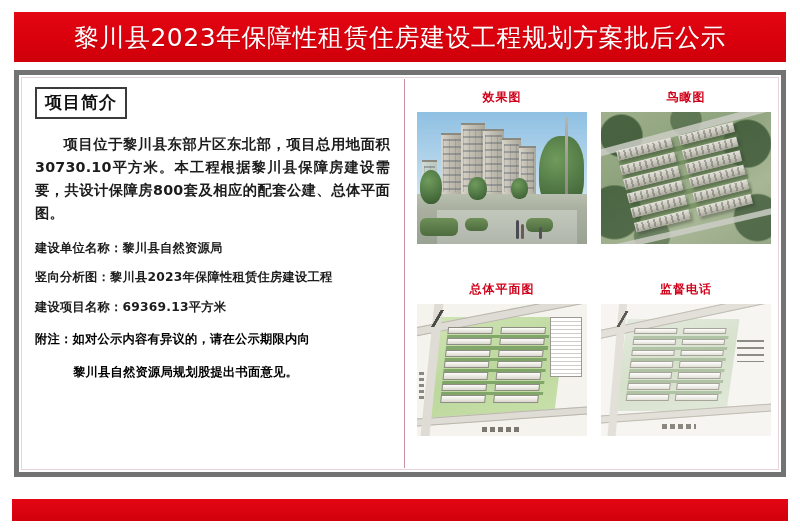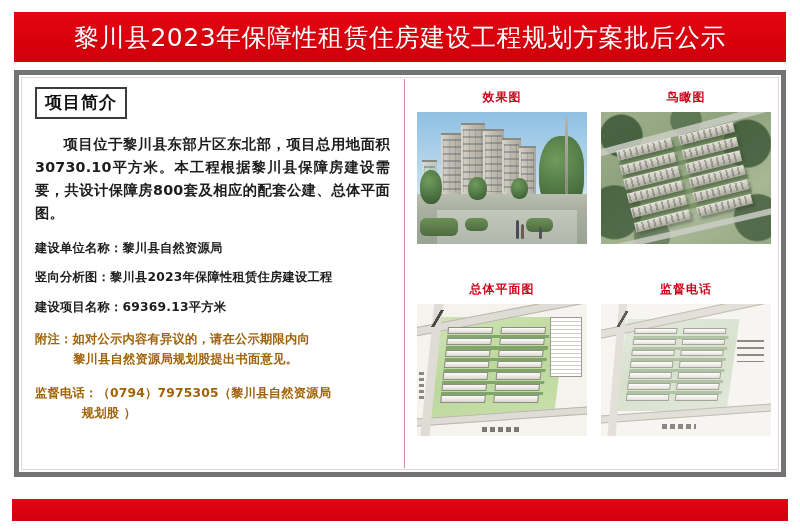--- a/index.html
+++ b/index.html
@@ -106,27 +106,27 @@
     line-height: 1.5;
     margin-bottom: 11px;
     letter-spacing: 0.2px;
   }
   .field-row .label { }
   .field-row .value { }
 
   .note-block {
     font-size: 12.3px;
     font-weight: bold;
-    color: #a16207;
+    color: #000000;
     line-height: 1.62;
     margin-top: 14px;
     margin-bottom: 11px;
     letter-spacing: 0.2px;
   }
-  .note-line2 { padding-left: 3.1em; }
+  .note-line2 { padding-left: 3.1em; margin-top: 13px; }
   .phone-line2 { padding-left: 3.8em; }
 
   
   .img-grid {
     display: grid;
     grid-template-columns: 1fr 1fr;
     grid-template-rows: auto auto;
     column-gap: 14px;
     row-gap: 8px;
     height: 100%;
@@ -368,24 +368,20 @@
       <div class="field-row">
         <span class="label">建设项目名称：</span><span class="value">69369.13平方米</span>
       </div>
 
 
       <div class="note-block">
         <div>附注：如对公示内容有异议的，请在公示期限内向</div>
         <div class="note-line2">黎川县自然资源局规划股提出书面意见。</div>
       </div>
 
-      <div class="note-block">
-        <div>监督电话：（0794）7975305（黎川县自然资源局</div>
-        <div class="phone-line2">规划股 ）</div>
-      </div>
 
     </div>
 
     <div class="divider"></div>
 
     <div class="right-panel">
       <div class="img-grid">
 
         <div class="img-cell">
           <div class="img-caption">效果图</div>

